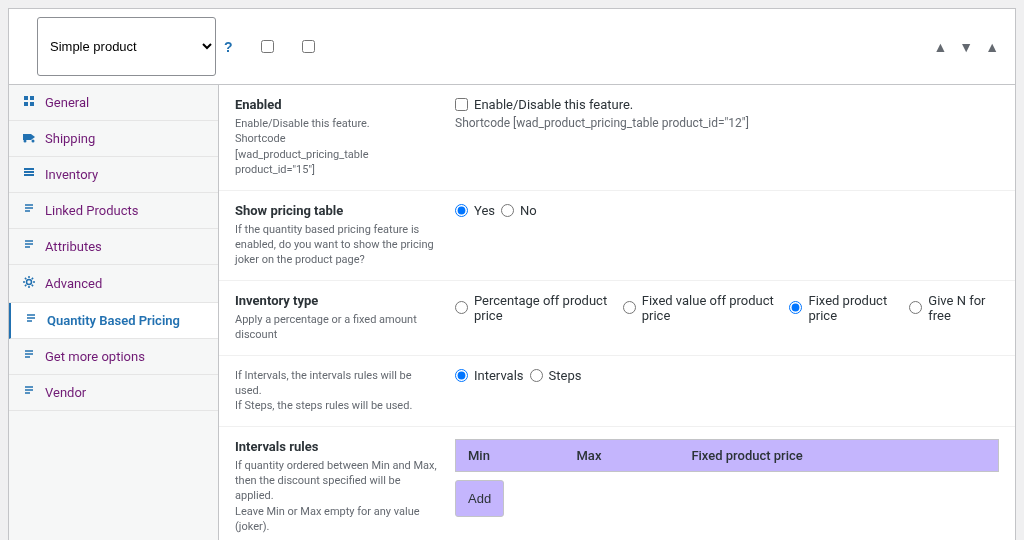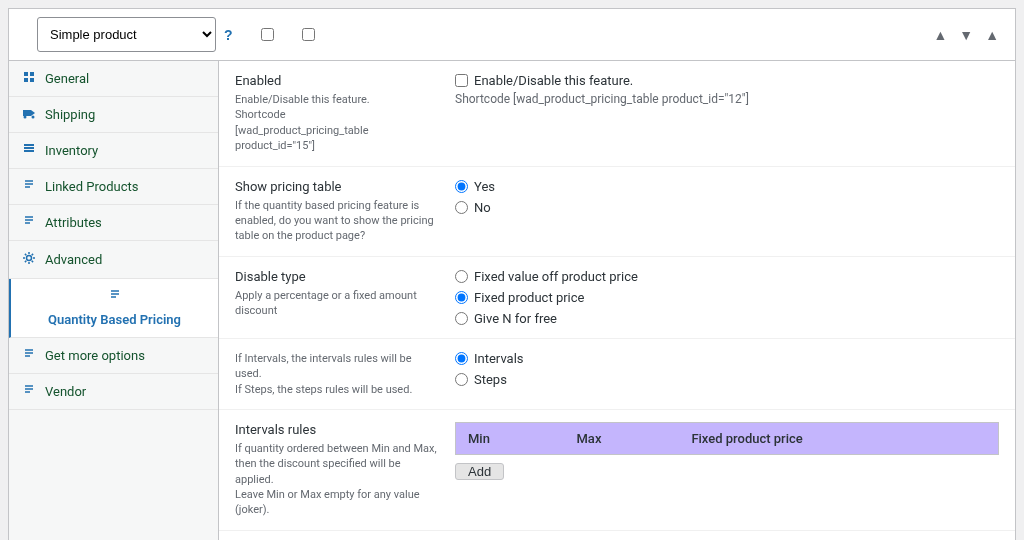--- a/index.html
+++ b/index.html
@@ -23,21 +23,21 @@
     .panel-title {
       font-weight: 600;
       font-size: 13px;
     }
 
     .panel-header-dash {
       color: #646970;
     }
 
     .product-type-select {
-      padding: 8px 8px;
+      padding: 20px 8px;
       border: 1px solid #8c8f94;
       border-radius: 3px;
       font-size: 13px;
       background: #fff;
       cursor: pointer;
       min-width: 140px;
     }
 
     .header-help {
       color: #2271b1;
@@ -84,33 +84,32 @@
       background: #f6f7f7;
       flex-shrink: 0;
     }
 
     .sidebar-item {
       display: flex;
       align-items: center;
       padding: 10px 12px;
       cursor: pointer;
       border-bottom: 1px solid #e5e5e5;
-      color: #14532d;
+      color: #701a75;
       font-size: 13px;
       gap: 8px;
       text-decoration: none;
     }
 
     .sidebar-item.active {
       background: #fff;
       border-right: none;
       color: #2271b1;
       font-weight: 600;
       border-left: 2px solid #2271b1;
-      flex-direction: column;
     }
 
     .sidebar-icon {
       font-size: 12px;
       color: #2271b1;
       width: 16px;
       display: inline-block;
       text-align: center;
     }
 
@@ -128,38 +127,38 @@
       align-items: flex-start;
     }
 
     .settings-label-col {
       width: 220px;
       flex-shrink: 0;
       padding-right: 16px;
     }
 
     .settings-label {
-      font-weight: 400;
+      font-weight: 700;
       font-size: 13px;
       margin-bottom: 4px;
     }
 
     .settings-desc {
       font-size: 11px;
       color: #646970;
       line-height: 1.4;
     }
 
     .settings-value-col {
       flex: 1;
     }
 
     .radio-group {
       display: flex;
-      flex-direction: column;
+      flex-direction: row;
       gap: 6px;
     }
 
     .radio-item {
       display: flex;
       align-items: center;
       gap: 6px;
       font-size: 13px;
     }
 
@@ -194,23 +193,23 @@
     .intervals-table th {
       background: #c4b5fd;
       padding: 8px 12px;
       text-align: left;
       font-size: 13px;
       font-weight: 500;
       border-bottom: 1px solid #c3c4c7;
     }
 
     .add-btn {
-      background: #e5e5e5;
+      background: #c4b5fd;
       border: 1px solid #c3c4c7;
-      padding: 0 12px;
+      padding: 10px 12px;
       font-size: 13px;
       cursor: pointer;
       border-radius: 3px;
       color: #2c3338;
     }
   </style>
 </head>
 <body>
 
 <div class="product-data-panel">
@@ -310,42 +309,46 @@
             <div class="checkbox-item">
               <input type="checkbox" style="">
               <label>Enable/Disable this feature.</label>
             </div>
             <div class="shortcode-line">Shortcode [wad_product_pricing_table product_id="12"]</div>
           </div>
         </div>
         <div class="settings-row">
           <div class="settings-label-col">
             <div class="settings-label">Show pricing table</div>
-            <div class="settings-desc">If the quantity based pricing feature is enabled, do you want to show the pricing table on the product page?</div>
+            <div class="settings-desc">If the quantity based pricing feature is enabled, do you want to show the pricing joker on the product page?</div>
           </div>
           <div class="settings-value-col">
             <div class="radio-group">
               <div class="radio-item">
                 <input type="radio" name="show-pricing-table" value="yes" checked="" style="">
                 <label>Yes</label>
               </div>
               <div class="radio-item">
                 <input type="radio" name="show-pricing-table" value="no" style="">
                 <label>No</label>
               </div>
             </div>
           </div>
         </div>
         <div class="settings-row">
           <div class="settings-label-col">
-            <div class="settings-label">Disable type</div>
+            <div class="settings-label">Inventory type</div>
             <div class="settings-desc">Apply a percentage or a fixed amount discount</div>
           </div>
           <div class="settings-value-col">
             <div class="radio-group">
+              <div class="radio-item">
+                <input type="radio" name="discount-type" value="percentage" style="">
+                <label>Percentage off product price</label>
+              </div>
               <div class="radio-item">
                 <input type="radio" name="discount-type" value="fixed-amount" style="">
                 <label>Fixed value off product price</label>
               </div>
               <div class="radio-item">
                 <input type="radio" name="discount-type" value="fixed-price" checked="" style="">
                 <label>Fixed product price</label>
               </div>
               <div class="radio-item">
                 <input type="radio" name="discount-type" value="give-n-free" style="">

